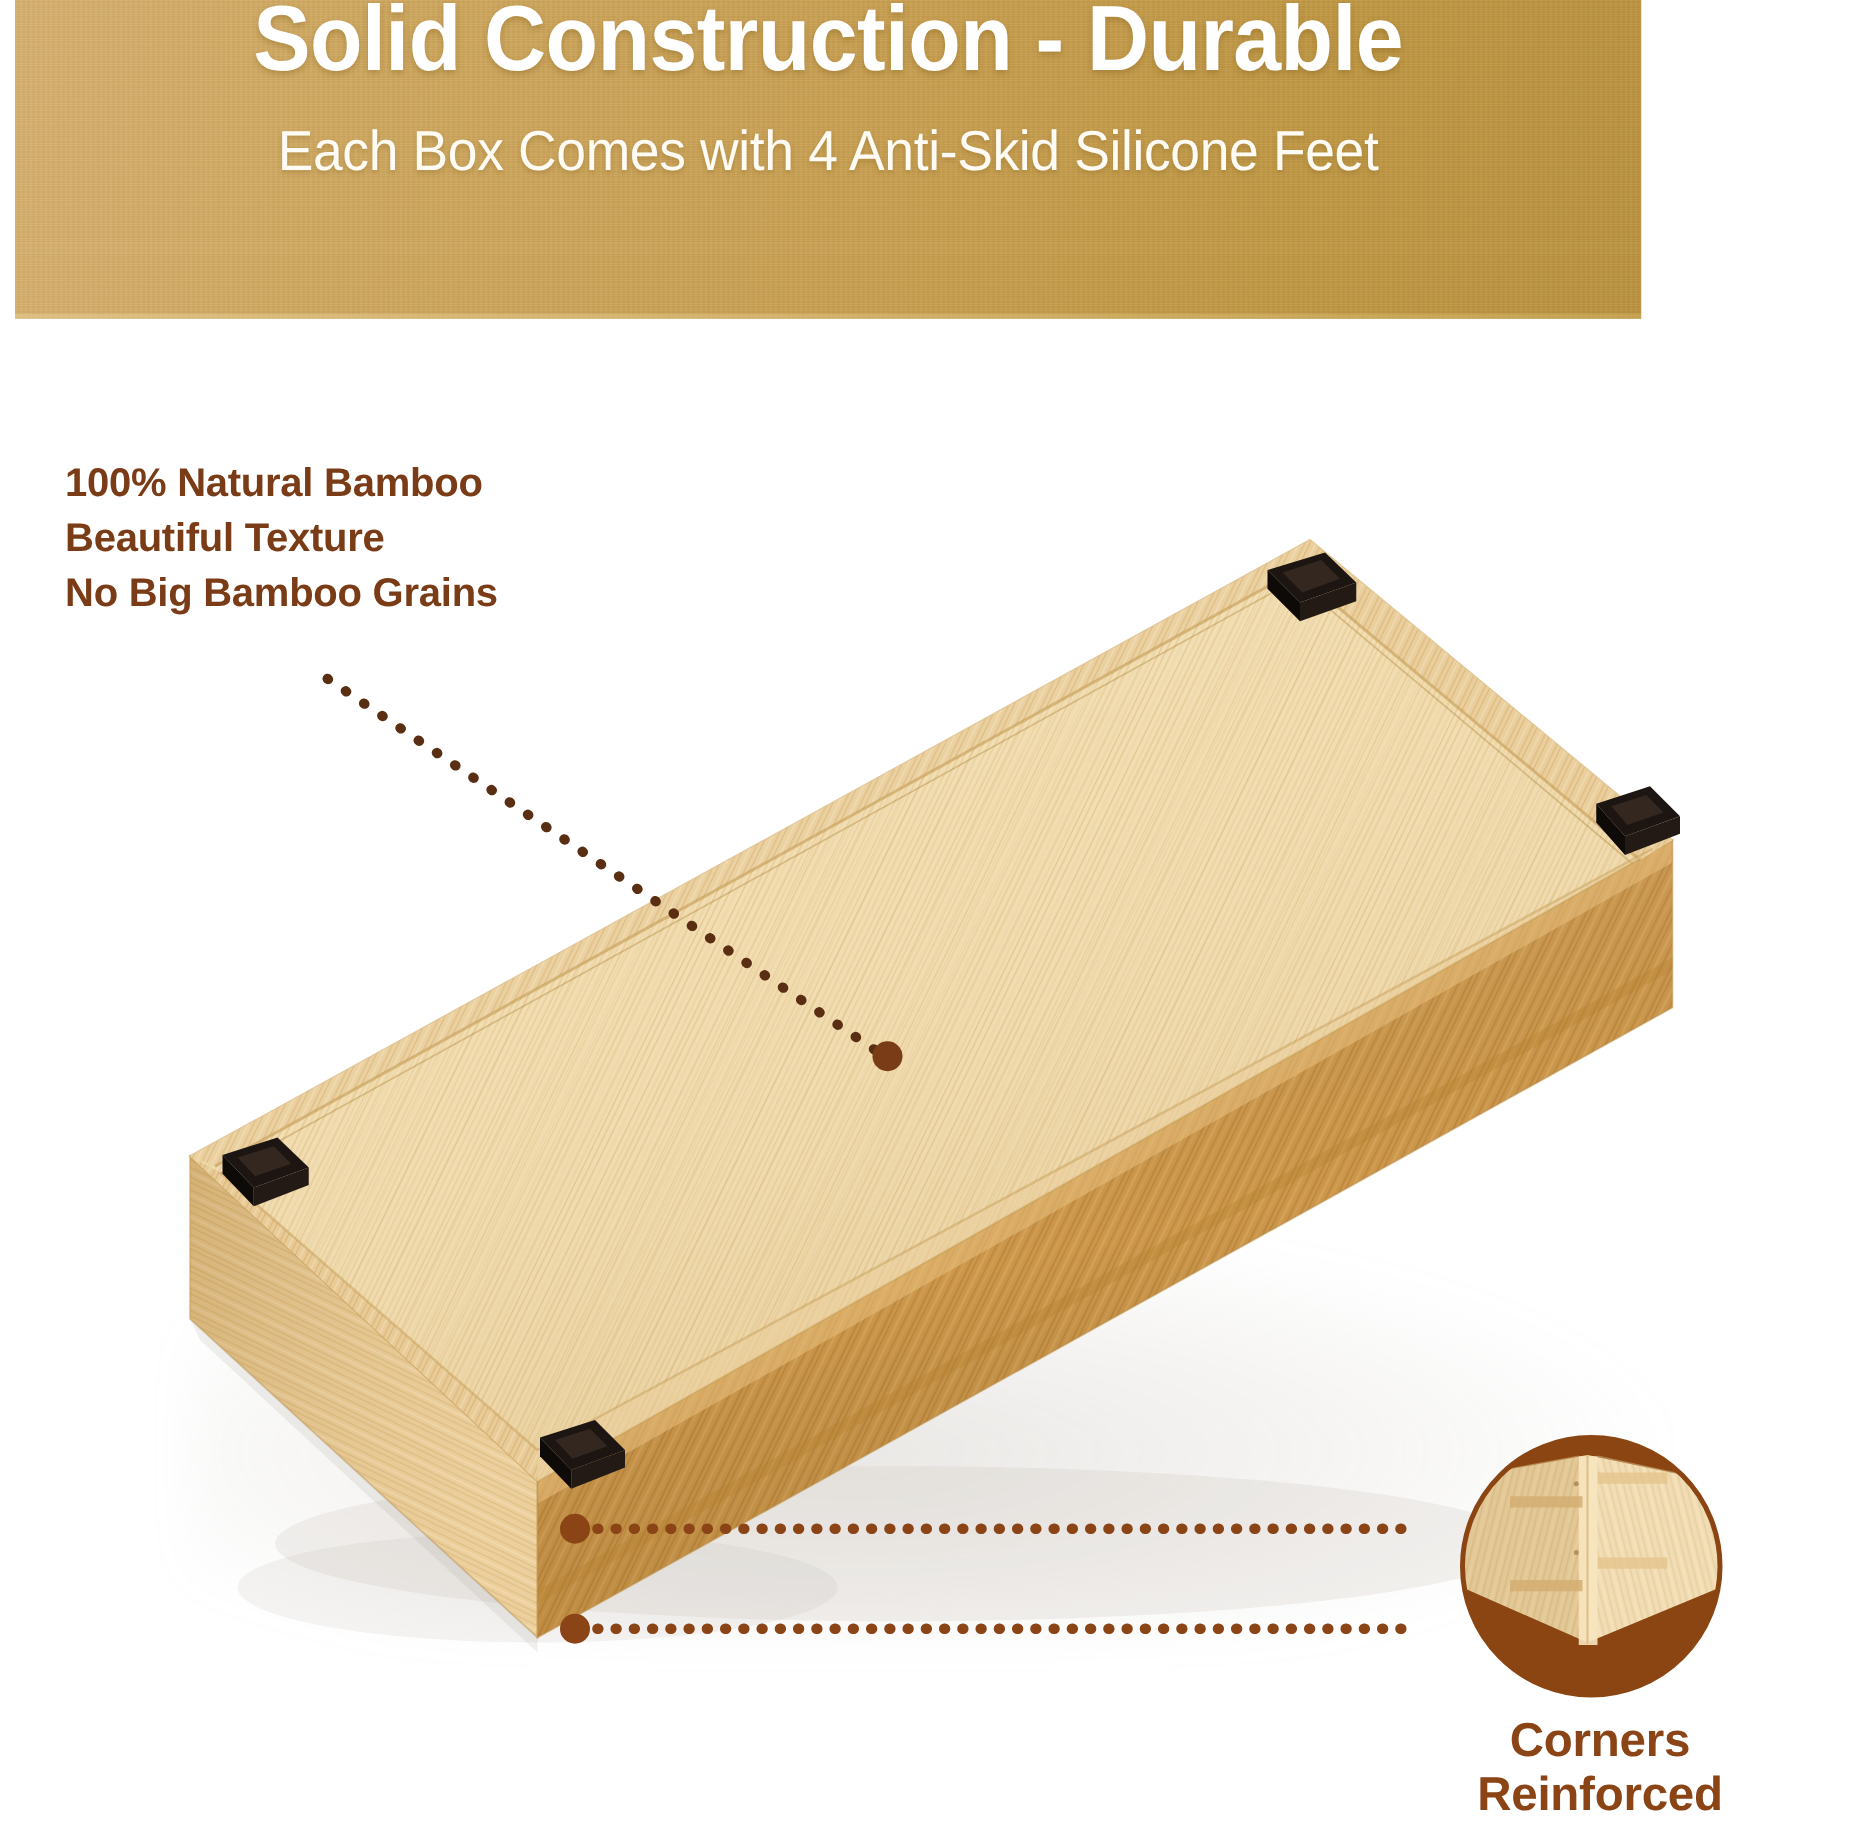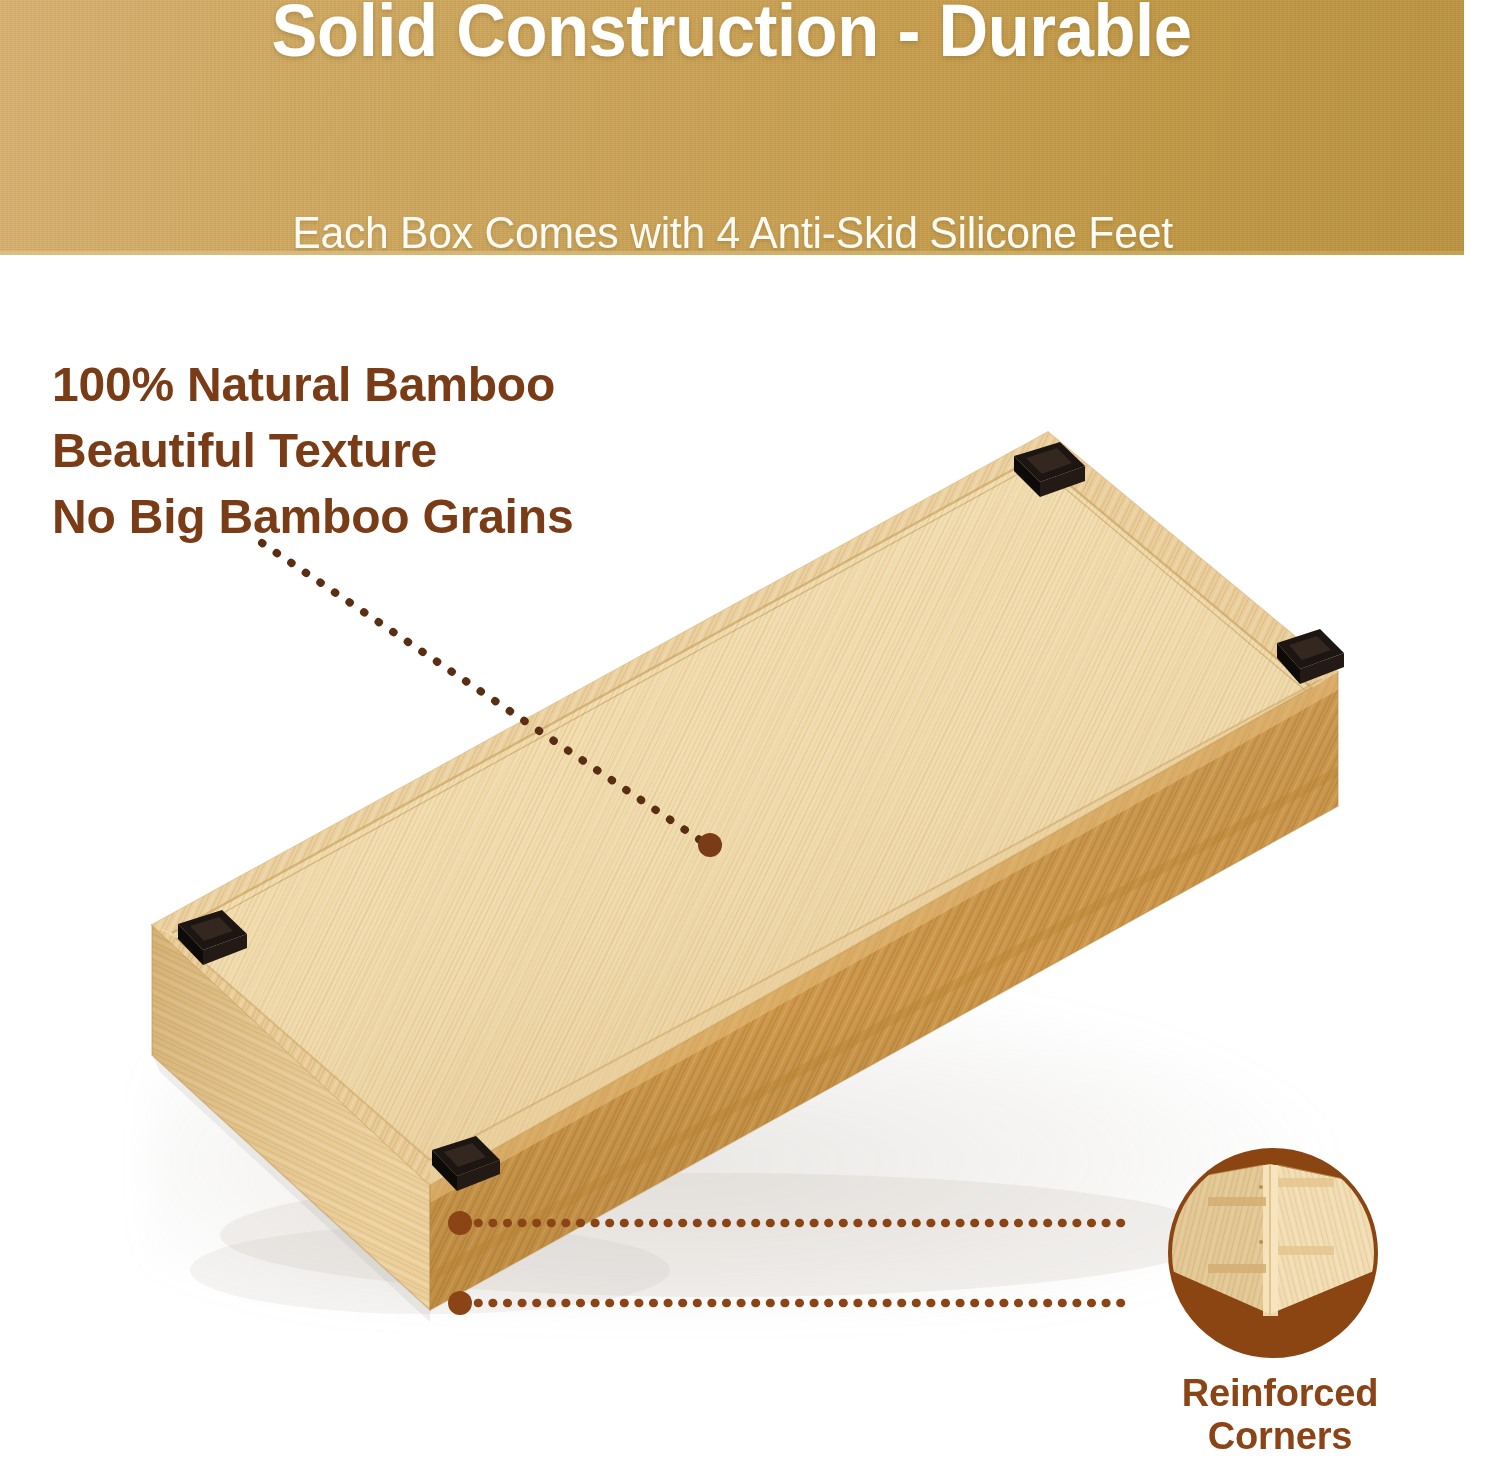--- a/index.html
+++ b/index.html
@@ -6,23 +6,23 @@
   html,body { background:#ffffff; }
   body {
     width:1500px; height:1463px;
     font-family:"Liberation Sans", sans-serif;
     position:relative; overflow:hidden;
     background:#ffffff;
   }
 
   
   .banner{
-    position:absolute; left:0; top:0; width:1464px; height:255px;
+    position:absolute; left:12px; top:0; width:1301px; height:255px;
     background:linear-gradient(100deg,#d6b070 0%,#cfa85f 22%,#c9a052 52%,#c19844 78%,#bb9340 100%);
-    display:flex; flex-direction:column; align-items:center; justify-content:space-between;
+    display:flex; flex-direction:column; align-items:center; justify-content:flex-start;
     overflow:hidden;
   }
   .banner::after{
     content:""; position:absolute; left:0; bottom:0; width:100%; height:4px;
     background:linear-gradient(90deg,#e0c58a,#d8bb78 40%,#c9a858);
     opacity:.75;
   }
   .banner-noise{
     position:absolute; inset:0;
     background-image:
@@ -39,22 +39,22 @@
   }
   .banner-sub{
     color:#fdfbf4; font-size:45px; line-height:1;
     letter-spacing:-0.3px; white-space:nowrap; margin-top:30px;
     transform:scaleX(.95); transform-origin:center;
     text-shadow:0 2px 4px rgba(120,85,20,.28);
   }
 
   
   .feature-text{
-    position:absolute; left:52px; top:352px; width:640px;
-    color:#7a3c16; font-weight:bold; font-size:48px; line-height:1.38;
+    position:absolute; left:52px; top:364px; width:640px;
+    color:#7a3c16; font-weight:bold; font-size:32px; line-height:1.38;
     letter-spacing:-0.2px;
   }
   .feature-text div{ white-space:nowrap; }
 
   
   .scene{ position:absolute; inset:0; }
 
   .box-shadow-soft{
     position:absolute; left:150px; top:980px; width:1180px; height:330px;
     background:radial-gradient(ellipse at 45% 55%, rgba(150,140,125,.20) 0%, rgba(170,162,150,.10) 45%, rgba(255,255,255,0) 72%);
@@ -292,17 +292,17 @@
       <circle cx="99" cy="45" r="2" fill="#a9854f" opacity=".8"></circle>
       <circle cx="99" cy="100" r="2" fill="#a9854f" opacity=".8"></circle>
 
       <line x1="8" y1="40" x2="101" y2="23" stroke="#c9a468" stroke-width="1.2" opacity=".6"></line>
       <line x1="116" y1="23" x2="214" y2="44" stroke="#cfae74" stroke-width="1.2" opacity=".6"></line>
     </g>
     <circle cx="111" cy="111" r="103" fill="none" stroke="#8b4513" stroke-width="4"></circle>
   </svg>
 
   <div class="inset-label">
+    <div>Corners</div>
     <div>Reinforced</div>
-    <div>Corners</div>
   </div>
 
 </div>
 
 </body></html>

